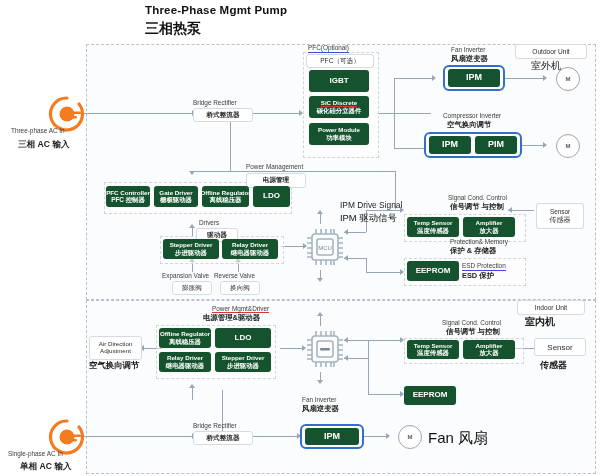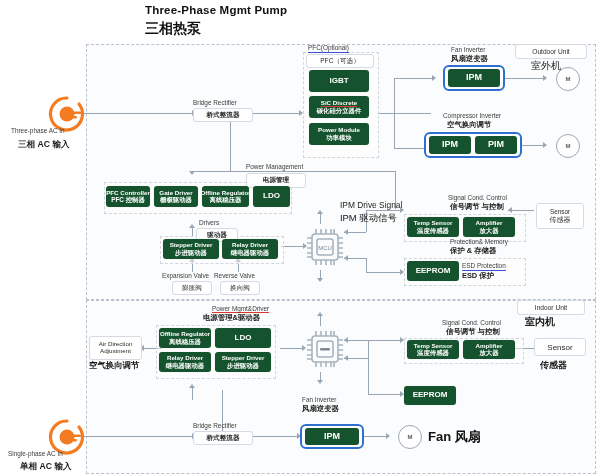--- a/index.html
+++ b/index.html
@@ -367,16 +367,16 @@
 <div class="txt en abs" style="left:193px;top:422px;">Bridge Rectifier</div>
 <div class="wlabel" style="left:193px;top:431px;width:58px;height:12px;font-weight:bold;">桥式整流器</div>
 
 <div class="txt en abs" style="left:302px;top:396px;">Fan Inverter</div>
 <div class="txt zh abs" style="left:302px;top:405px;font-weight:bold;">风扇逆变器</div>
 <div class="hl" style="left:300px;top:424px;width:64px;height:25px;"></div>
 <div class="chip big" style="left:305px;top:428px;width:54px;height:17px;">
   <span class="en">IPM</span>
 </div>
 <div class="motor" style="left:398px;top:425px;">M</div>
-<div class="txt abs" style="left:428px;top:429px;font-size:13px;font-weight:bold;color:#111;">
+<div class="txt abs" style="left:428px;top:429px;font-size:15px;font-weight:normal;color:#111;">
   <span>Fan</span>
   <span>风扇</span>
 </div>
 
 </body></html>

